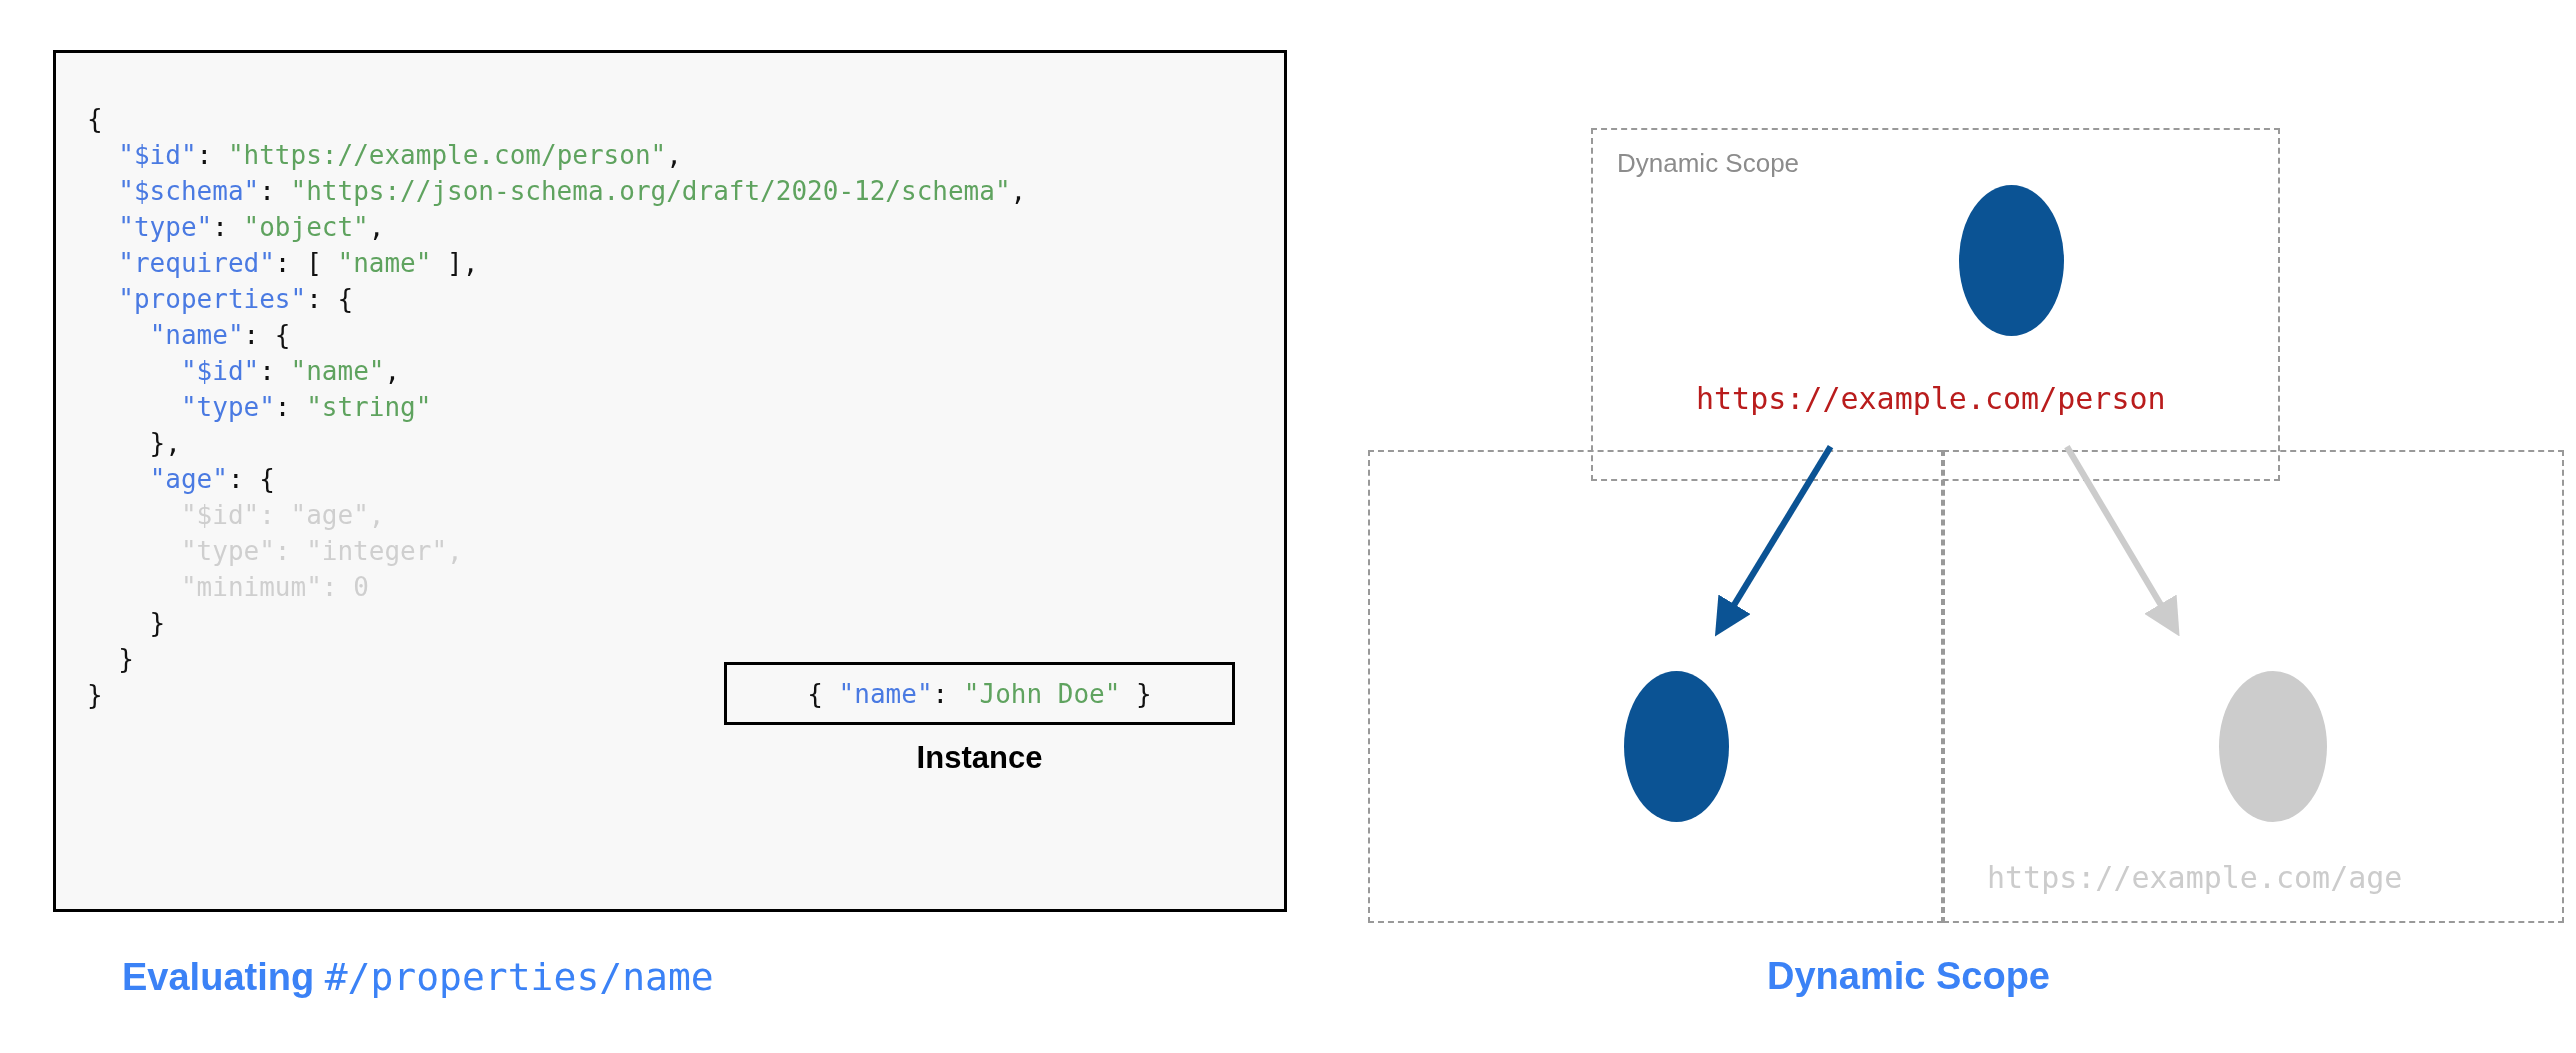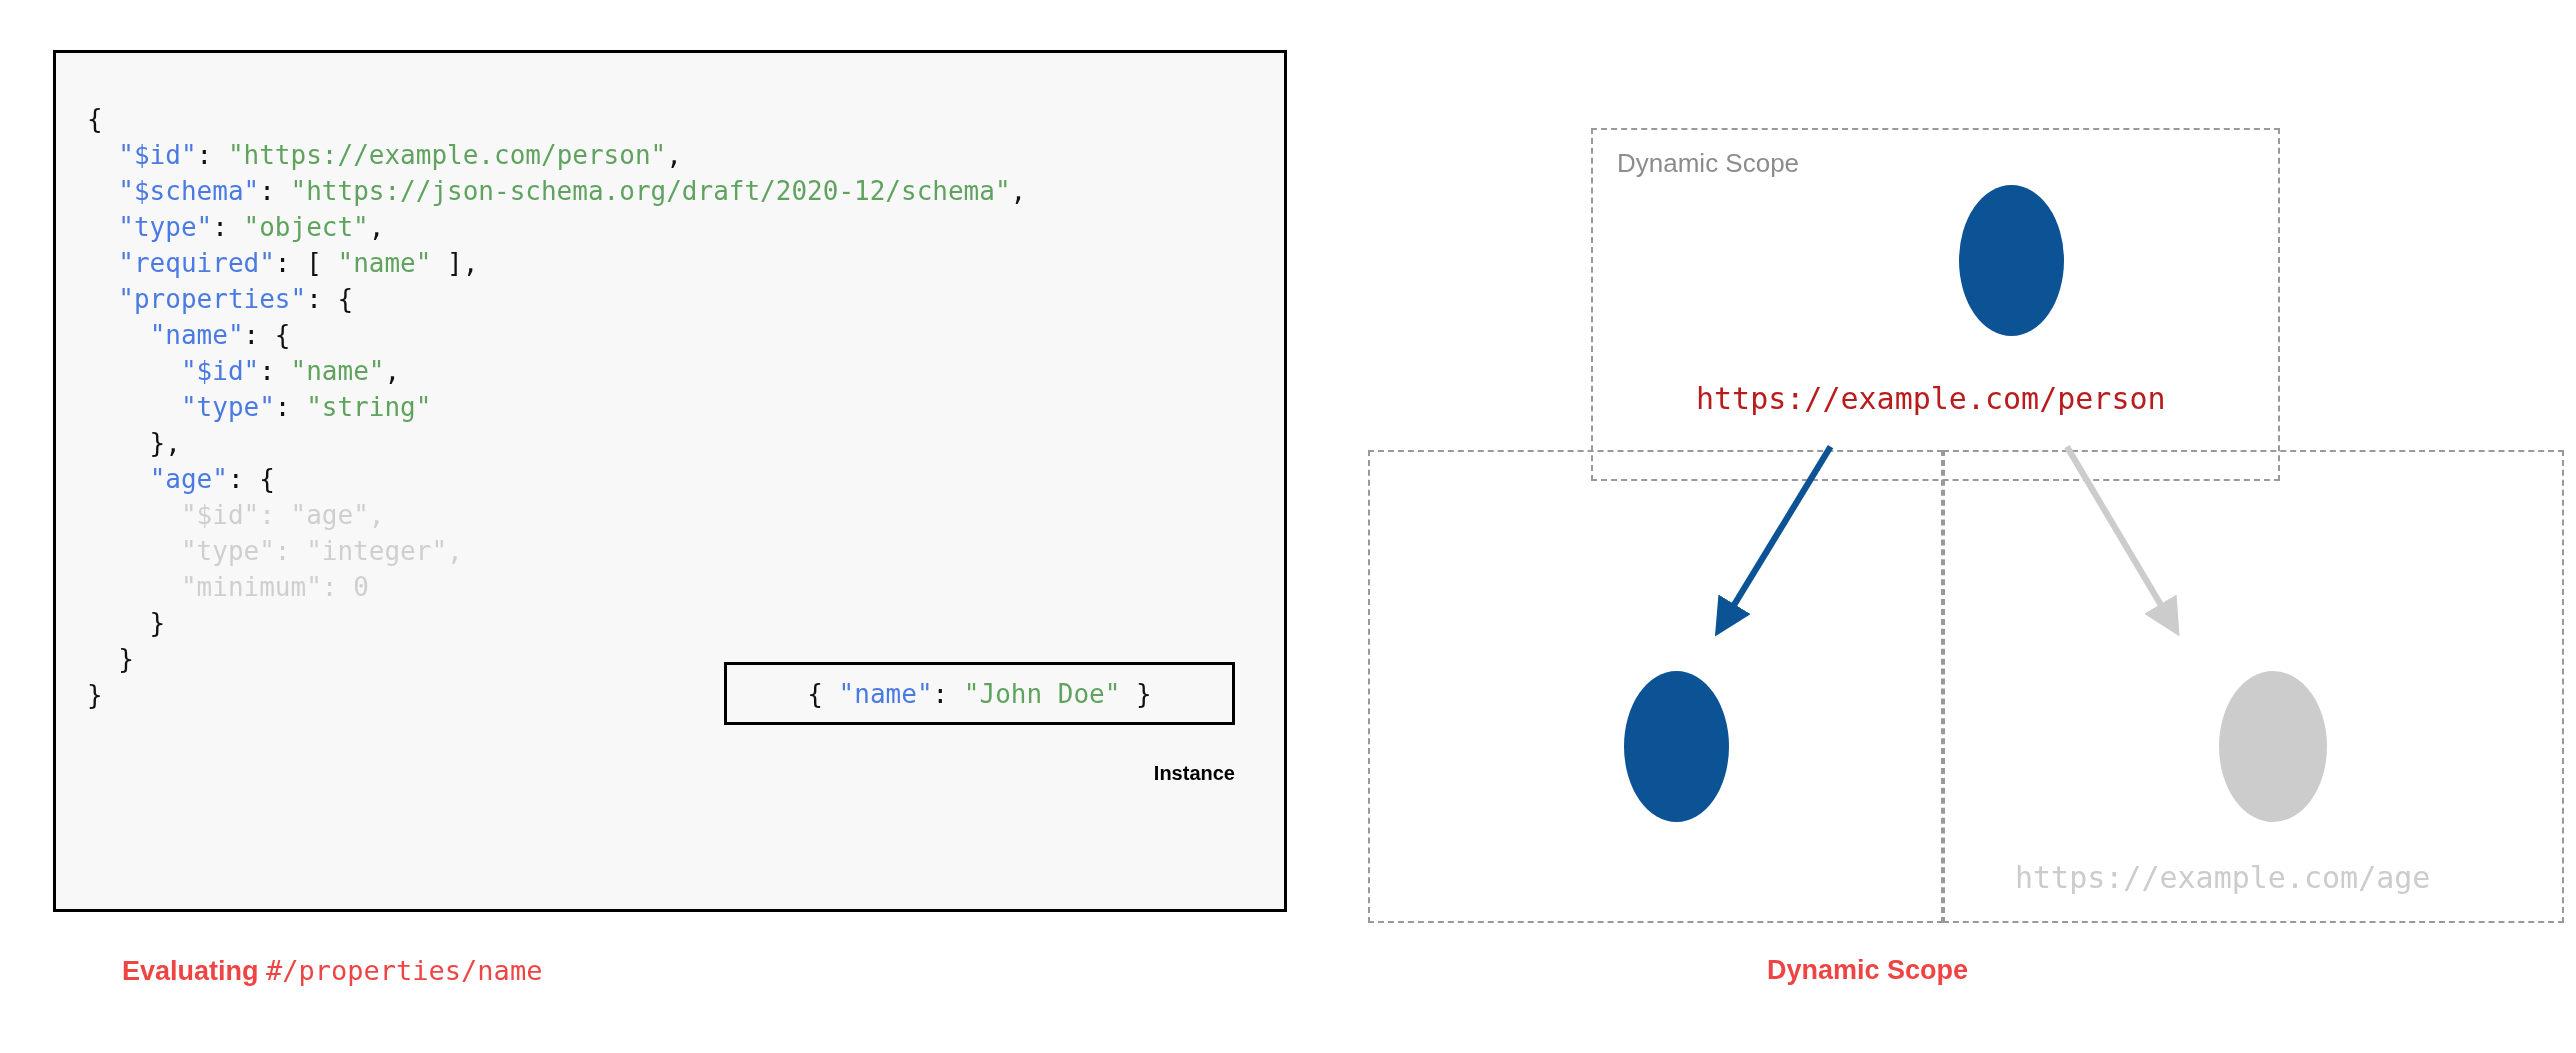--- a/index.html
+++ b/index.html
@@ -64,33 +64,32 @@
     font-family: "DejaVu Sans Mono", "Liberation Mono", monospace;
     font-size: 26px;
     white-space: pre;
     color: #111111;
   }
   #instance-label {
     position: absolute;
     left: 724px;
     top: 740px;
     width: 511px;
-    text-align: right;
-    font-size: 20px;
+    text-align: center;
+    font-size: 31px;
     font-weight: bold;
     color: #000000;
     font-family: "Liberation Sans", sans-serif;
-    margin-top: 22px;
   }
 
   
   .caption {
     position: absolute;
-    font-size: 27px;
-    color: #ef4444;
+    font-size: 38px;
+    color: #3b82f6;
     white-space: nowrap;
   }
   #caption-left { left: 122px; top: 955px; }
   #caption-left .bold {
     font-weight: bold;
     font-family: "Liberation Sans", sans-serif;
   }
   #caption-left .mono {
     font-family: "DejaVu Sans Mono", "Liberation Mono", monospace;
     font-weight: normal;
@@ -145,21 +144,21 @@
     position: absolute;
     font-family: "DejaVu Sans Mono", "Liberation Mono", monospace;
     font-size: 30px;
     white-space: nowrap;
   }
   .node-label.active { color: #b91c1c; }
   .node-label.dimmed { color: #cccccc; }
 
   #label-person { left: 341px;  top: 279px;  }
   #label-name   { left: 43px;   top: 758px; }
-  #label-age    { left: 632px; top: 758px; margin-left: 28px; }
+  #label-age    { left: 632px; top: 758px; }
 
   #arrow-layer {
     position: absolute;
     left: 0; top: 0;
     width: 1196px;
     height: 826px;
     pointer-events: none;
   }
 </style>
 </head>

